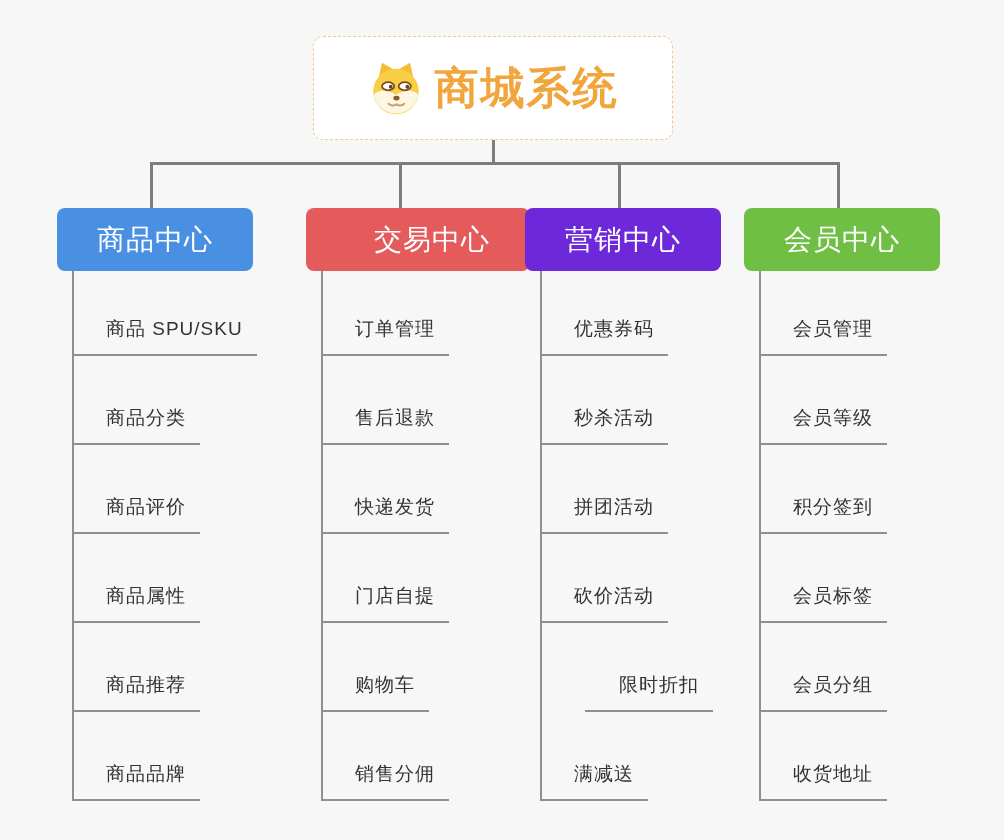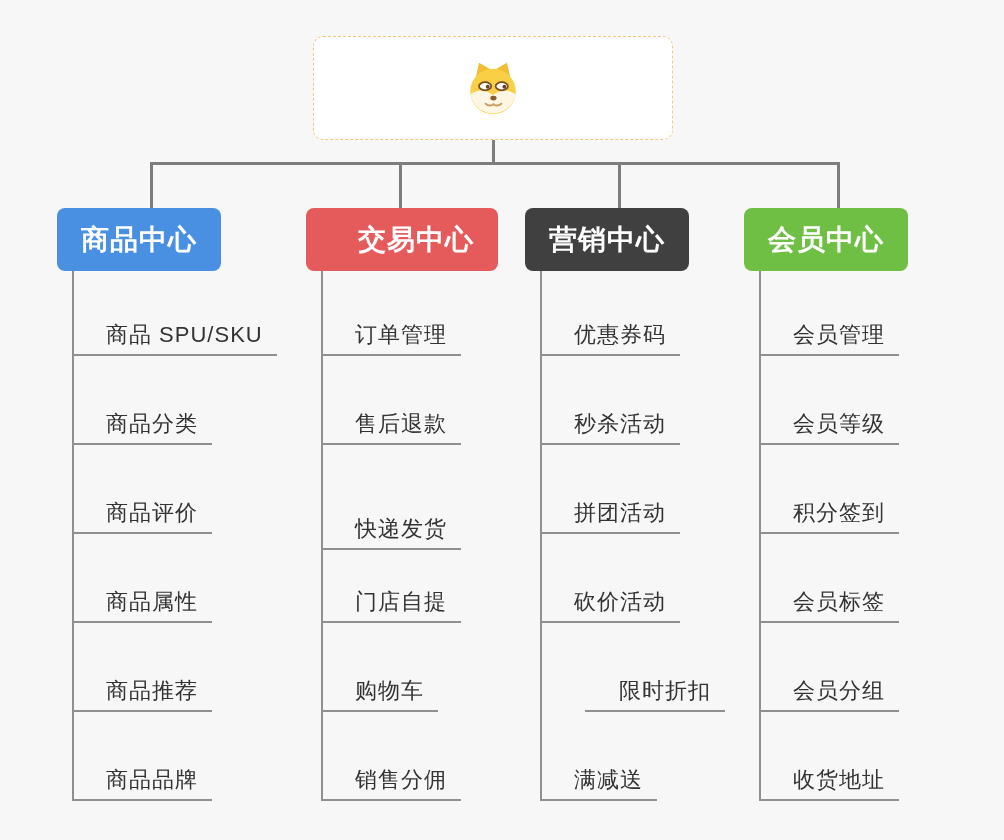--- a/index.html
+++ b/index.html
@@ -14,30 +14,30 @@
     background:#ffffff;border:1px dashed var(--root-border,#f2c886);
     border-radius:10px;box-sizing:border-box;
     display:flex;align-items:center;justify-content:center;gap:11px;
   }
   .root-title{
     font-size:44px;font-weight:bold;letter-spacing:2px;
     color:var(--root-text,#f0a63c);white-space:nowrap;
   }
   .line{position:absolute;}
   .branch-node{
-    position:absolute;top:208px;width:164px;height:63px;
+    position:absolute;top:208px;width:196px;height:63px;
     border-radius:8px;color:#ffffff;font-size:28px;letter-spacing:1px;
     display:flex;align-items:center;justify-content:center;
-    white-space:nowrap;cursor:default;font-weight:bold;
+    white-space:nowrap;cursor:default;
   }
   .leaf-item{
     position:absolute;height:40px;box-sizing:border-box;
-    padding:0 14px 4px 34px;width:fit-content;white-space:nowrap;
+    padding:0 14px 12px 34px;width:fit-content;white-space:nowrap;
     display:flex;align-items:flex-end;
-    font-size:22px;letter-spacing:1px;color:var(--item-text,#333333);
+    font-size:19px;letter-spacing:1px;color:var(--item-text,#333333);
     border-bottom:2px solid var(--line,#8f8f8f);
   }
 </style>
 </head>
 <body>
 
 <div class="canvas">
 
   <div class="root-node">
     <svg viewBox="0 0 64 64" width="56" height="56">
@@ -45,46 +45,47 @@
       <polygon points="52,21 48,3 34,11" fill="#f2bd35"></polygon>
       <circle cx="32" cy="36" r="26" fill="#f8cf45"></circle>
       <path d="M6.3 39 Q19 30 32 40 Q45 30 57.7 39 A26 26 0 0 1 6.3 39 Z" fill="#fdf6e2"></path>
       <ellipse cx="23" cy="30" rx="7" ry="4.6" fill="#ffffff" stroke="#7a4e22" stroke-width="2"></ellipse>
       <ellipse cx="42" cy="30" rx="7" ry="4.6" fill="#ffffff" stroke="#7a4e22" stroke-width="2"></ellipse>
       <circle cx="26" cy="30.6" r="2.2" fill="#6b4320"></circle>
       <circle cx="45" cy="30.6" r="2.2" fill="#6b4320"></circle>
       <ellipse cx="32.5" cy="43.5" rx="3.6" ry="2.7" fill="#8a5b2b"></ellipse>
       <path d="M23.5 50 Q28 54 32.5 50.5 Q37 54 41.5 50" fill="none" stroke="#c89b66" stroke-width="2.2" stroke-linecap="round"></path>
     </svg>
+    <span class="root-title">商城系统</span>
   </div>
 
   <div id="generated">
       <div class="line" style="left: 491.5px; top: 140px; width: 3px; height: 25px; background: rgb(125, 125, 125);"></div>
       <div class="line" style="left: 149.5px; top: 162px; width: 690px; height: 3px; background: rgb(125, 125, 125);"></div>
       <div class="line" style="left: 149.5px; top: 162px; width: 3px; height: 46px; background: rgb(125, 125, 125);"></div>
       <div class="line" style="left: 72px; top: 271px; width: 2px; height: 529.5px; background: rgb(143, 143, 143);"></div>
       <div class="branch-node" style="left: 57px; background: rgb(74, 144, 226);">商品中心</div>
       <div class="leaf-item" style="left: 72px; top: 316px;">商品 SPU/SKU</div>
       <div class="leaf-item" style="left: 72px; top: 404.9px;">商品分类</div>
       <div class="leaf-item" style="left: 72px; top: 493.8px;">商品评价</div>
       <div class="leaf-item" style="left: 72px; top: 582.7px;">商品属性</div>
       <div class="leaf-item" style="left: 72px; top: 671.6px; text-align: right;">商品推荐</div>
       <div class="leaf-item" style="left: 72px; top: 760.5px;">商品品牌</div>
       <div class="line" style="left: 398.5px; top: 162px; width: 3px; height: 46px; background: rgb(125, 125, 125);"></div>
       <div class="line" style="left: 321px; top: 271px; width: 2px; height: 529.5px; background: rgb(143, 143, 143);"></div>
       <div class="branch-node" style="left: 306px; background: rgb(229, 90, 90); padding-left: 28px;">交易中心</div>
       <div class="leaf-item" style="left: 321px; top: 316px;">订单管理</div>
       <div class="leaf-item" style="left: 321px; top: 404.9px;">售后退款</div>
-      <div class="leaf-item" style="left: 321px; top: 493.8px; margin-top: 16px;">快递发货</div>
+      <div class="leaf-item" style="left: 321px; top: 493.8px;">快递发货</div>
       <div class="leaf-item" style="left: 321px; top: 582.7px;">门店自提</div>
       <div class="leaf-item" style="left: 321px; top: 671.6px;">购物车</div>
       <div class="leaf-item" style="left: 321px; top: 760.5px;">销售分佣</div>
       <div class="line" style="left: 617.5px; top: 162px; width: 3px; height: 46px; background: rgb(125, 125, 125);"></div>
       <div class="line" style="left: 540px; top: 271px; width: 2px; height: 529.5px; background: rgb(143, 143, 143);"></div>
-      <div class="branch-node" style="left: 525px; background: #404040;">营销中心</div>
+      <div class="branch-node" style="left: 525px; background: #6d28d9;">营销中心</div>
       <div class="leaf-item" style="left: 540px; top: 316px;">优惠券码</div>
       <div class="leaf-item" style="left: 540px; top: 404.9px;">秒杀活动</div>
       <div class="leaf-item" style="left: 540px; top: 493.8px;">拼团活动</div>
       <div class="leaf-item" style="left: 540px; top: 582.7px;">砍价活动</div>
       <div class="leaf-item" style="left: 540px; top: 671.6px; margin-left: 45px;">限时折扣</div>
       <div class="leaf-item" style="left: 540px; top: 760.5px;">满减送</div>
       <div class="line" style="left: 836.5px; top: 162px; width: 3px; height: 46px; background: rgb(125, 125, 125);"></div>
       <div class="line" style="left: 759px; top: 271px; width: 2px; height: 529.5px; background: rgb(143, 143, 143);"></div>
       <div class="branch-node" style="left: 744px; background: rgb(111, 191, 68);">会员中心</div>
       <div class="leaf-item" style="left: 759px; top: 316px;">会员管理</div>

